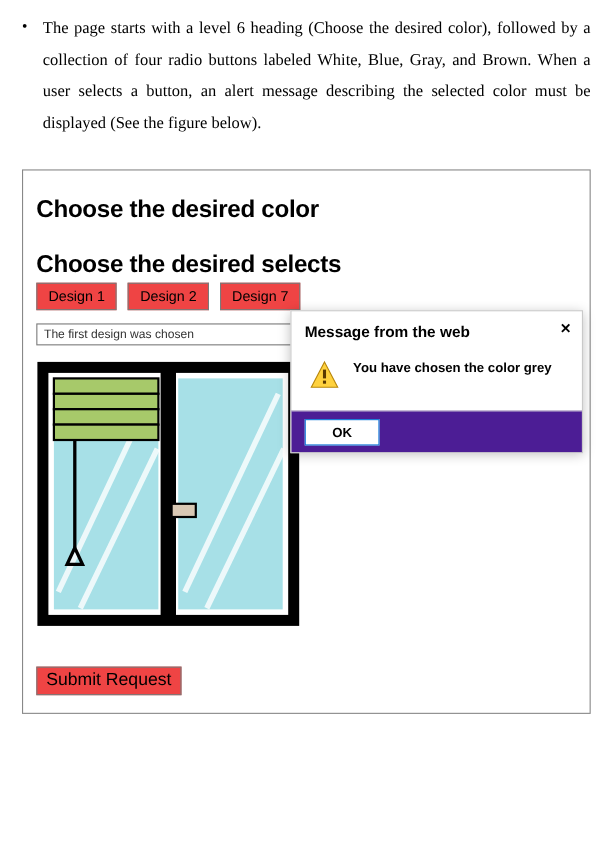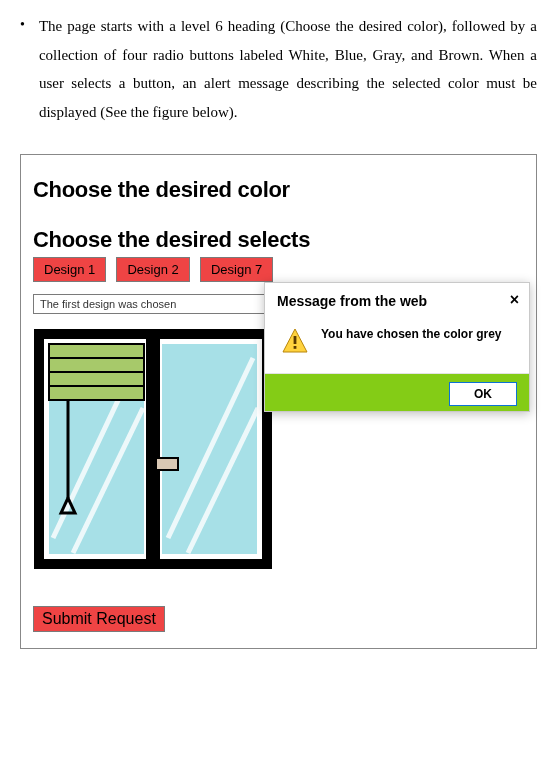--- a/index.html
+++ b/index.html
@@ -85,23 +85,22 @@
   }
   .alert-body {
     display: flex;
     align-items: flex-start;
     gap: 12px;
     padding: 14px 12px 18px 16px;
     font-size: 12px;
     font-weight: 600;
   }
   .alert-footer {
-    background: #84cc16;
+    background: #4c1d95;
     padding: 10px 12px;
-    text-align: right;
     border-top: 1px solid #e3e3e3;
   }
   .ok-btn {
     border: 1.5px solid #0b72d6;
     background: #fff;
     font-size: 12px;
     font-weight: 600;
     padding: 4px 24px;
     cursor: pointer;
   }

